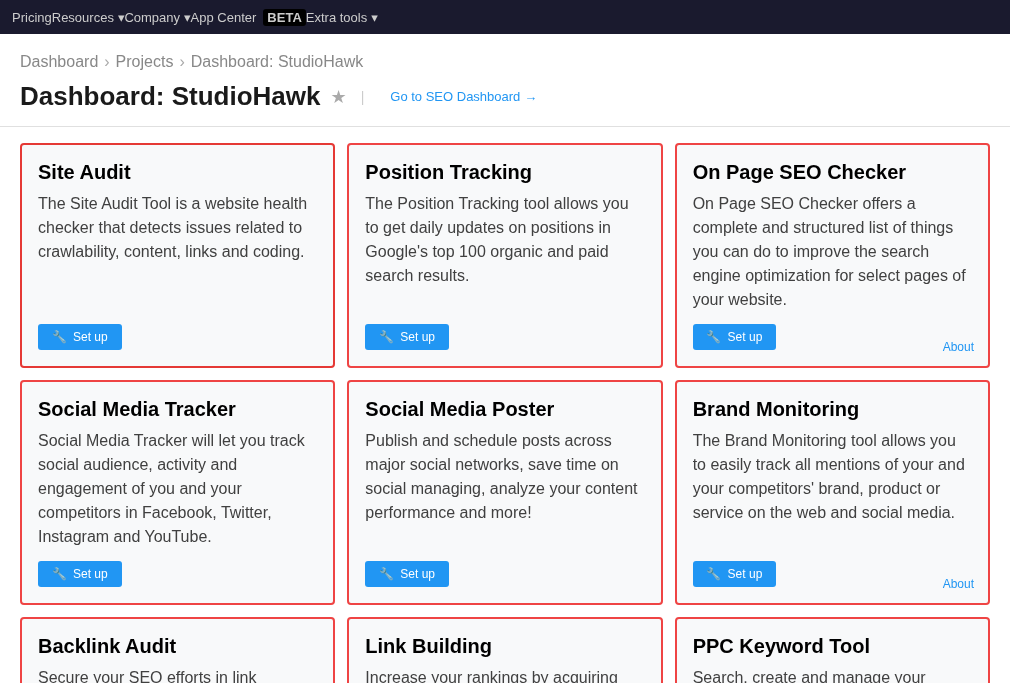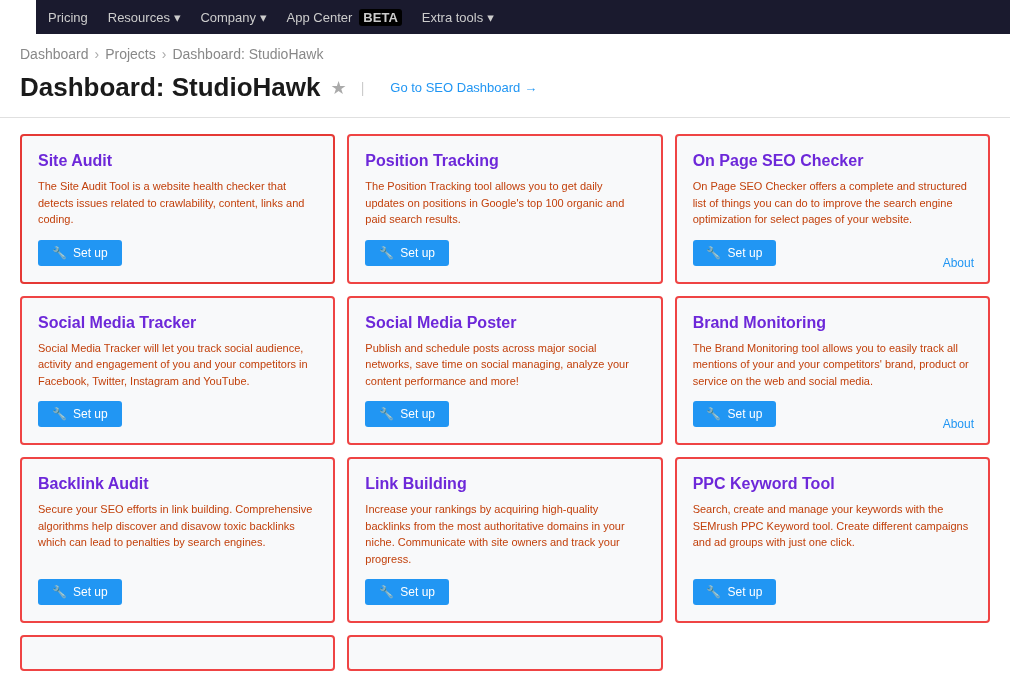--- a/index.html
+++ b/index.html
@@ -6,22 +6,20 @@
     body { font-family: Arial, sans-serif; font-size: 14px; background: #fff; color: #333; }
 
     
     .top-nav {
       background: #1a1a2e;
       color: #ccc;
       display: flex;
       align-items: center;
       height: 34px;
       padding: 0 12px;
-      gap: 20px;
-      margin-left: 36px;
     }
     .top-nav span, .top-nav a {
       color: #ccc;
       text-decoration: none;
       font-size: 13px;
       cursor: pointer;
       display: flex;
       align-items: center;
       gap: 4px;
     }
@@ -30,22 +28,22 @@
       color: #fff;
       font-size: 9px;
       padding: 1px 4px;
       border-radius: 3px;
       font-weight: bold;
       margin-left: 3px;
     }
 
     
     .breadcrumb {
-      padding: 12px 20px 4px;
-      font-size: 14px;
+      padding: 19px 20px 4px;
+      font-size: 16px;
       color: #888;
       display: flex;
       align-items: center;
       gap: 6px;
     }
     .breadcrumb a { color: #888; text-decoration: none; }
     .breadcrumb .sep { color: #aaa; }
 
     
     .page-header {
@@ -90,27 +88,27 @@
       padding: 16px;
       display: flex;
       flex-direction: column;
       gap: 8px;
       position: relative;
     }
     .card.highlighted {
       border: 2px solid #e53935;
     }
     .card-title {
+      font-size: 20px;
+      font-weight: bold;
+      color: #000000;
+    }
+    .card-desc {
       font-size: 16px;
-      font-weight: bold;
-      color: #6d28d9;
-    }
-    .card-desc {
-      font-size: 11px;
-      color: #c2410c;
+      color: #404040;
       line-height: 1.5;
       flex: 1;
     }
     .card-footer {
       display: flex;
       align-items: center;
       justify-content: space-between;
       margin-top: 4px;
     }
     .setup-btn {

